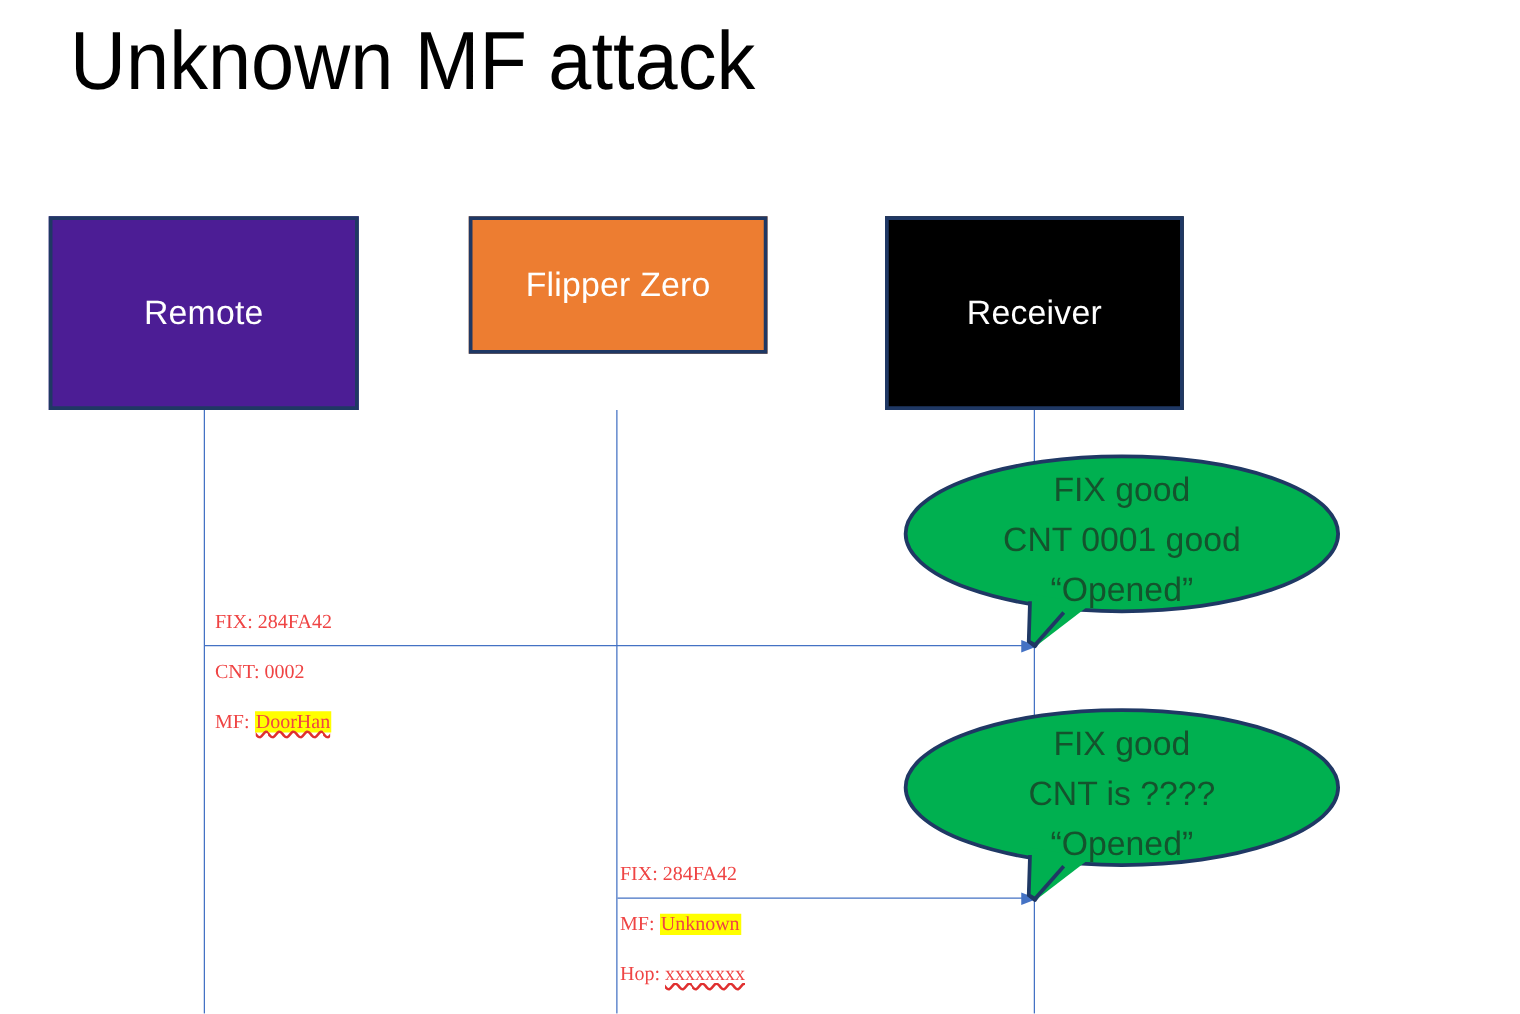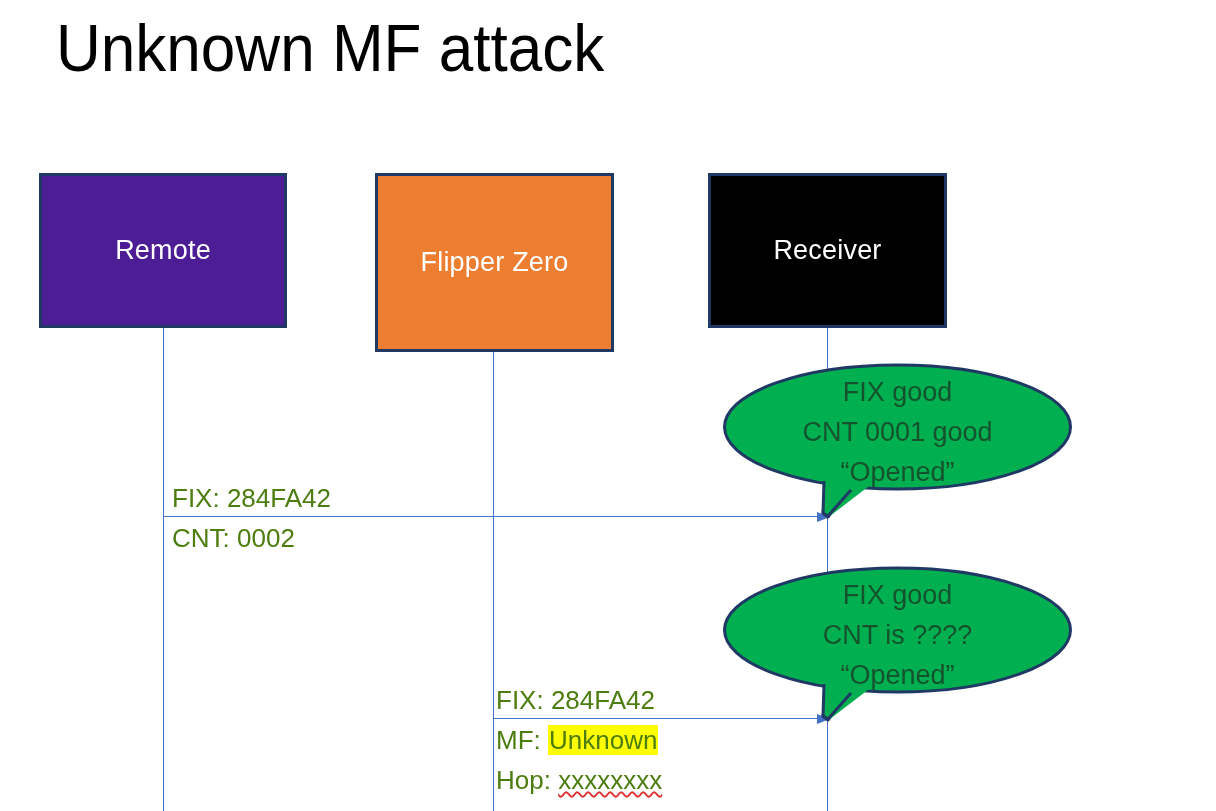--- a/index.html
+++ b/index.html
@@ -48,21 +48,21 @@
     border: 3px solid #1F3864;
     display: flex;
     align-items: center;
     justify-content: center;
     color: #ffffff;
     font-size: 27px;
     font-weight: 400;
     letter-spacing: 0.2px;
   }
   #box-remote  { left: 39px;  top: 173px; width: 248px; height: 155px; background: #4c1d95; }
-  #box-flipper { left: 375px; top: 173px; width: 239px; height: 179px; background: #ED7D31; }
+  #box-flipper { left: 375px; top: 173px; width: 239px; height: 110px; background: #ED7D31; }
   #box-receiver{ left: 708px; top: 173px; width: 239px; height: 155px; background: #000000; }
 
   
   .msg-arrow {
     position: absolute;
     height: 0;
     border-top: 1.4px solid #4472C4;
   }
   .msg-arrow::after {
     content: "";
@@ -74,24 +74,25 @@
     border-top: 5.5px solid transparent;
     border-bottom: 5.5px solid transparent;
     border-left: 13px solid #4472C4;
   }
   #arrow-1 { left: 164px; top: 516px; width: 664px; }
   #arrow-2 { left: 494px; top: 718px; width: 334px; }
 
   
   .msg-label {
     position: absolute;
-    font-size: 26px;
+    font-size: 16px;
     line-height: 40px;
-    color: #4d7c0f;
+    color: #ef4444;
     white-space: nowrap;
+    font-family: Liberation Serif, serif;
   }
   #label-1 { left: 172px; top: 478px; }
   #label-2 { left: 496px; top: 680px; }
 
   .hl {
     background: #FFFF00;
     padding: 0 1px;
   }
   .squiggle {
     text-decoration: underline;
@@ -150,20 +151,23 @@
   <div class="actor-box" id="box-receiver">
     <span>Receiver</span>
   </div>
 
   <div class="msg-label" id="label-1">
     <div>
       <span>FIX: </span><span>284FA42</span>
     </div>
     <div>
       <span>CNT: </span><span>0002</span>
+    </div>
+    <div>
+      <span>MF: </span><span class="hl squiggle">DoorHan</span>
     </div>
   </div>
 
   <div class="msg-label" id="label-2">
     <div>
       <span>FIX: </span><span>284FA42</span>
     </div>
     <div>
       <span>MF: </span><span class="hl">Unknown</span>
     </div>

